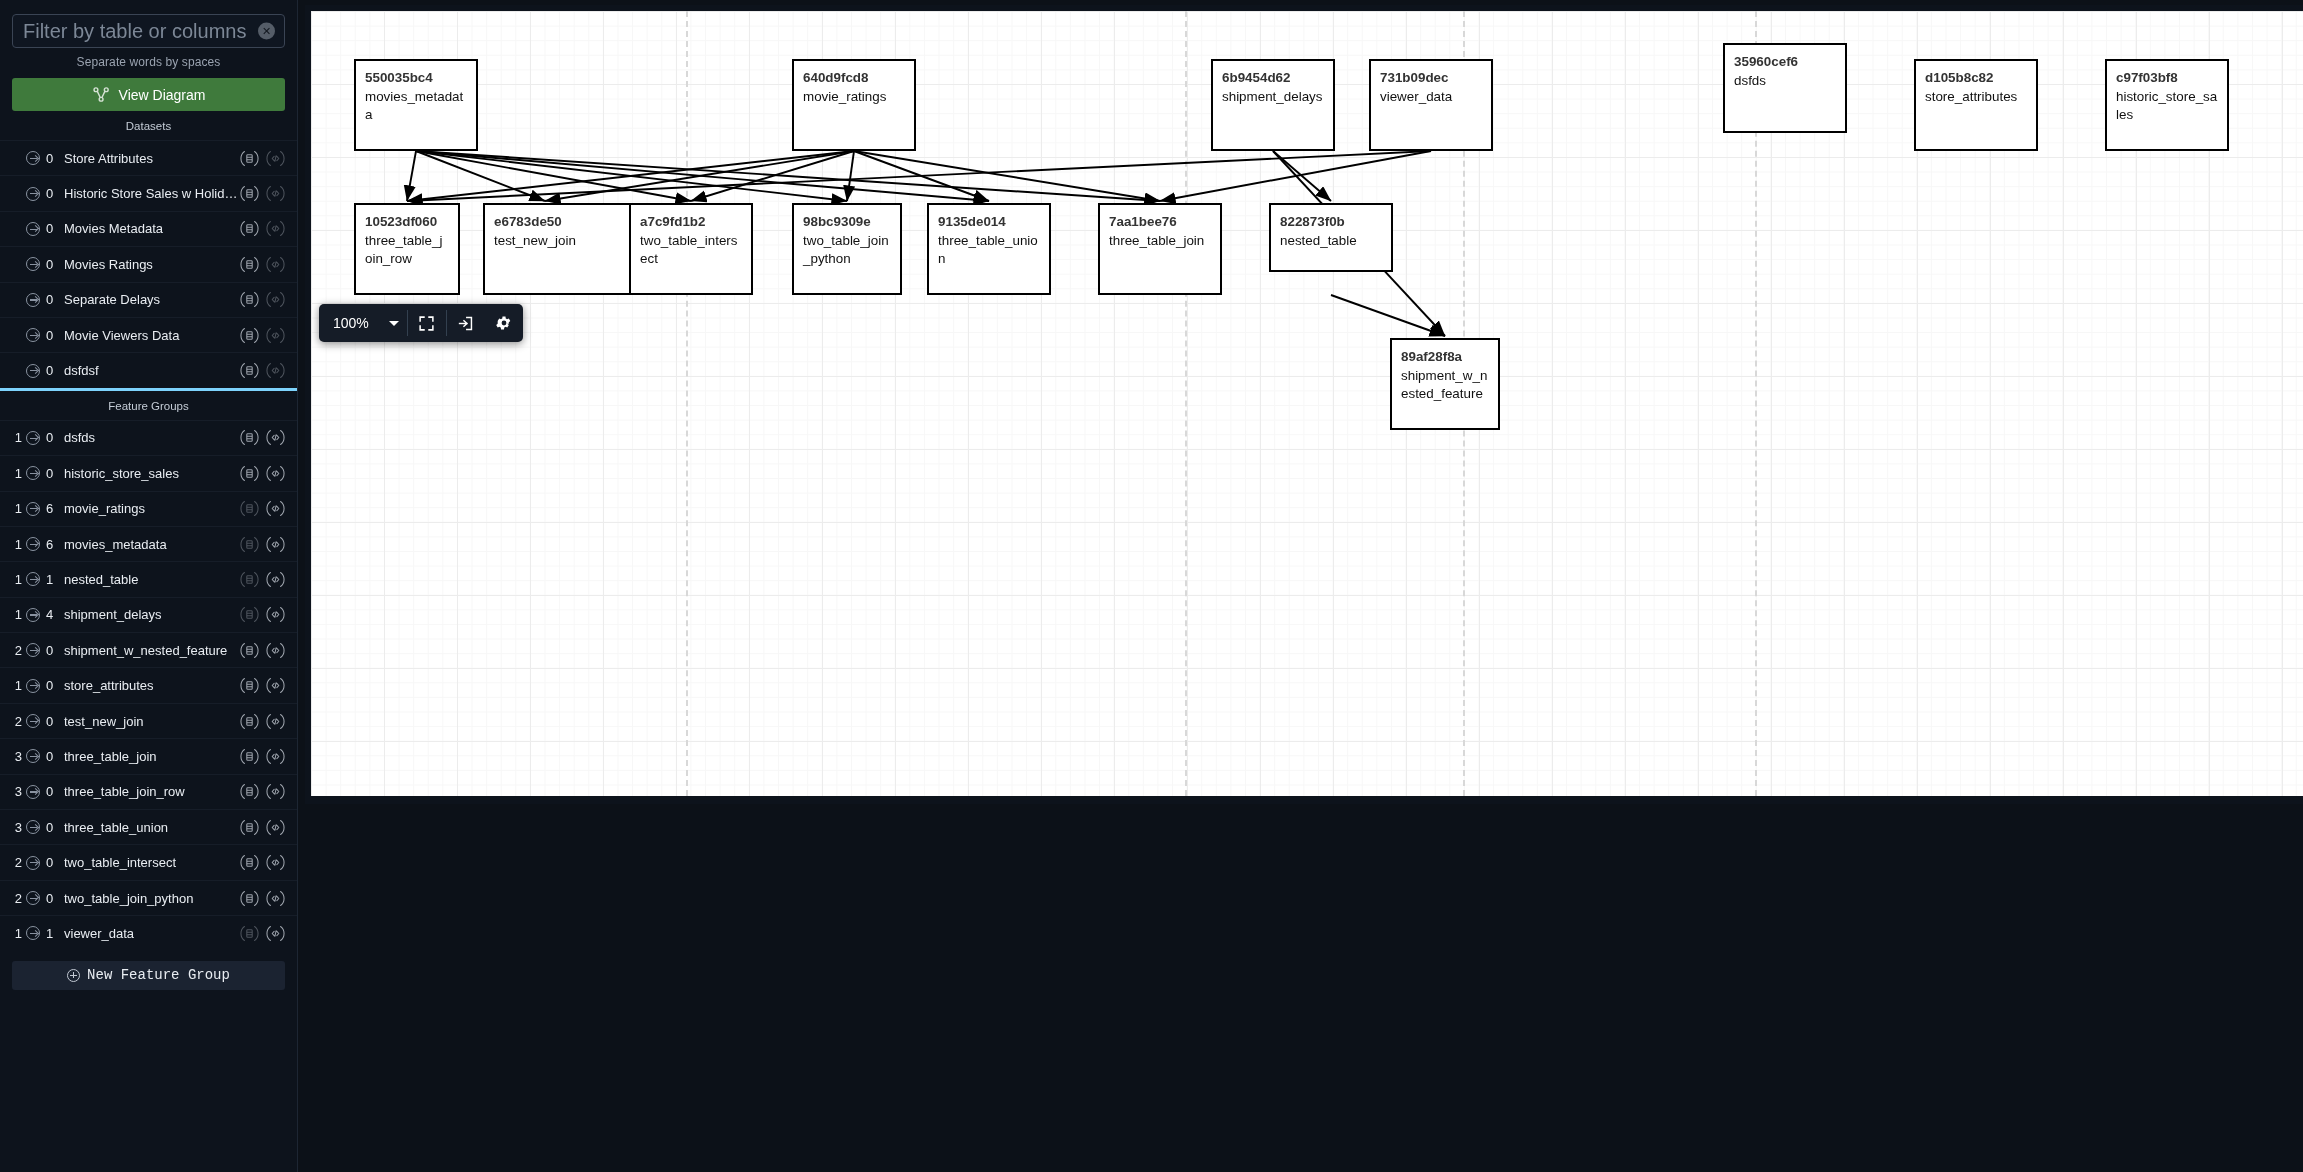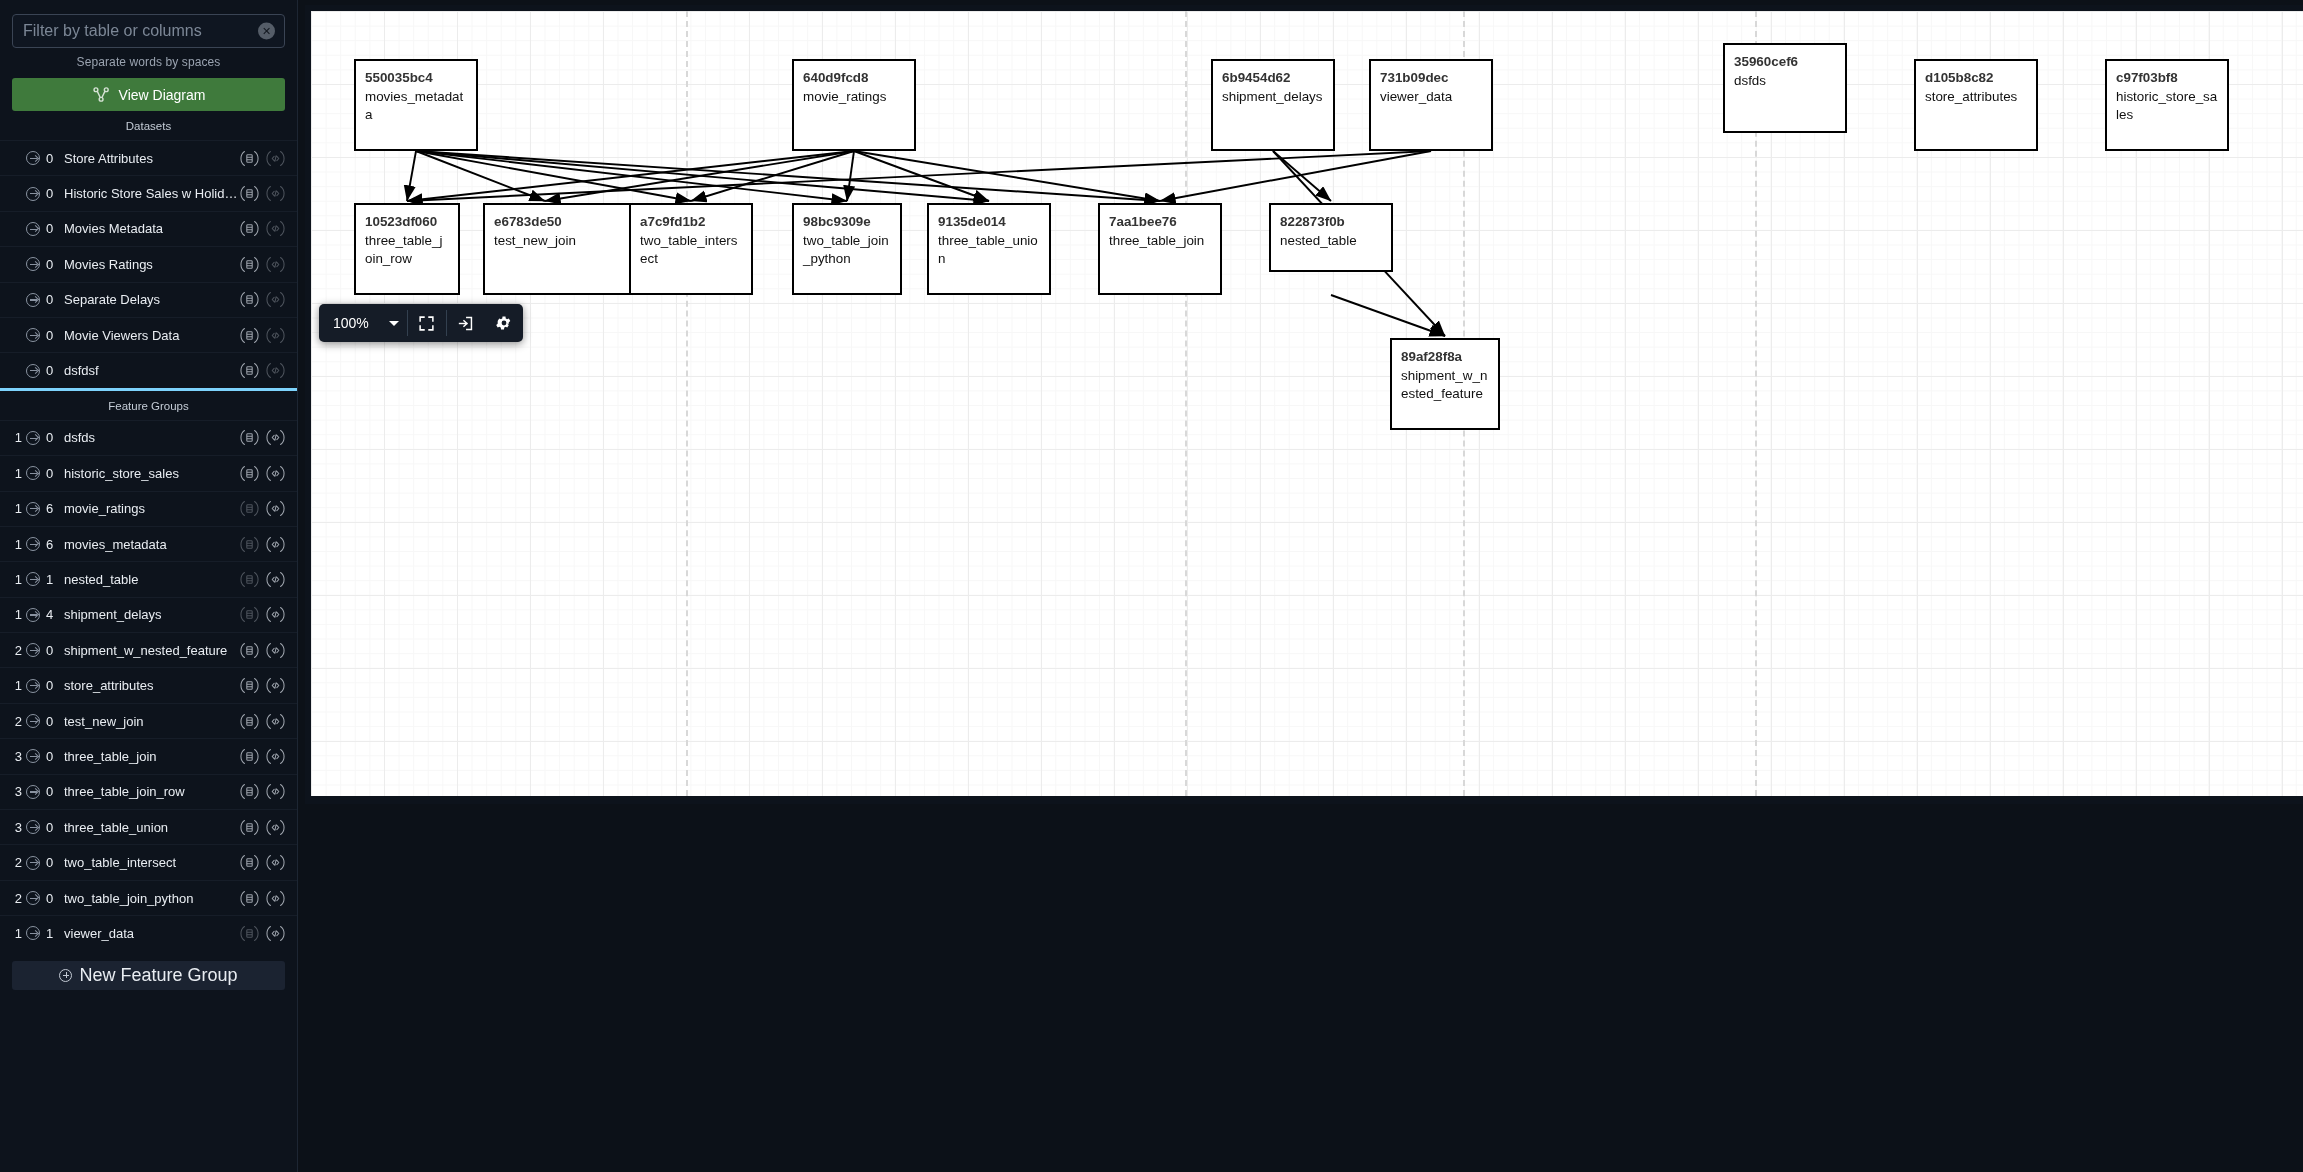--- a/index.html
+++ b/index.html
@@ -24,21 +24,21 @@
     border: 1px solid #3a4454;
     border-radius: 4px;
     background: #0f1621;
     display: flex; align-items: center;
   }
   .filter-box input {
     flex: 1;
     background: transparent;
     border: 0; outline: 0;
     color: #c2410c;
-    font-size: 16px;
+    font-size: 20px;
     font-family: "Liberation Sans", sans-serif;
     padding: 0 34px 0 10px;
   }
   .filter-box input::placeholder { color: #7c8796; }
   .clear-icon {
     position: absolute; right: 9px; top: 50%;
     transform: translateY(-50%);
     width: 17px; height: 17px; border-radius: 50%;
     background: #555d68;
     display: flex; align-items: center; justify-content: center;
@@ -113,21 +113,21 @@
   }
   .row .icons { display: flex; gap: 7px; align-items: center; }
   .ic { width: 19px; height: 19px; opacity: .78; }
   .ic.dim { opacity: .34; }
   .new-fg {
     margin: 10px 12px 0 12px;
     height: 29px; border-radius: 3px;
     background: #1b2331;
     display: flex; align-items: center; justify-content: center;
     gap: 7px;
-    color: #e9edf2; font-size: 18px; cursor: pointer;
+    color: #e9edf2; font-size: 14px; cursor: pointer; font-family: Liberation Mono, monospace;
   }
   .plus-circle {
     width: 13px; height: 13px; border: 1.2px solid #c2c9d3;
     border-radius: 50%; position: relative;
   }
   .plus-circle::before, .plus-circle::after {
     content:""; position: absolute; background: #c2c9d3;
   }
   .plus-circle::before { left: 2.4px; top: 5.15px; width: 6.2px; height: 1.2px; }
   .plus-circle::after  { top: 2.4px; left: 5.15px; height: 6.2px; width: 1.2px; }

